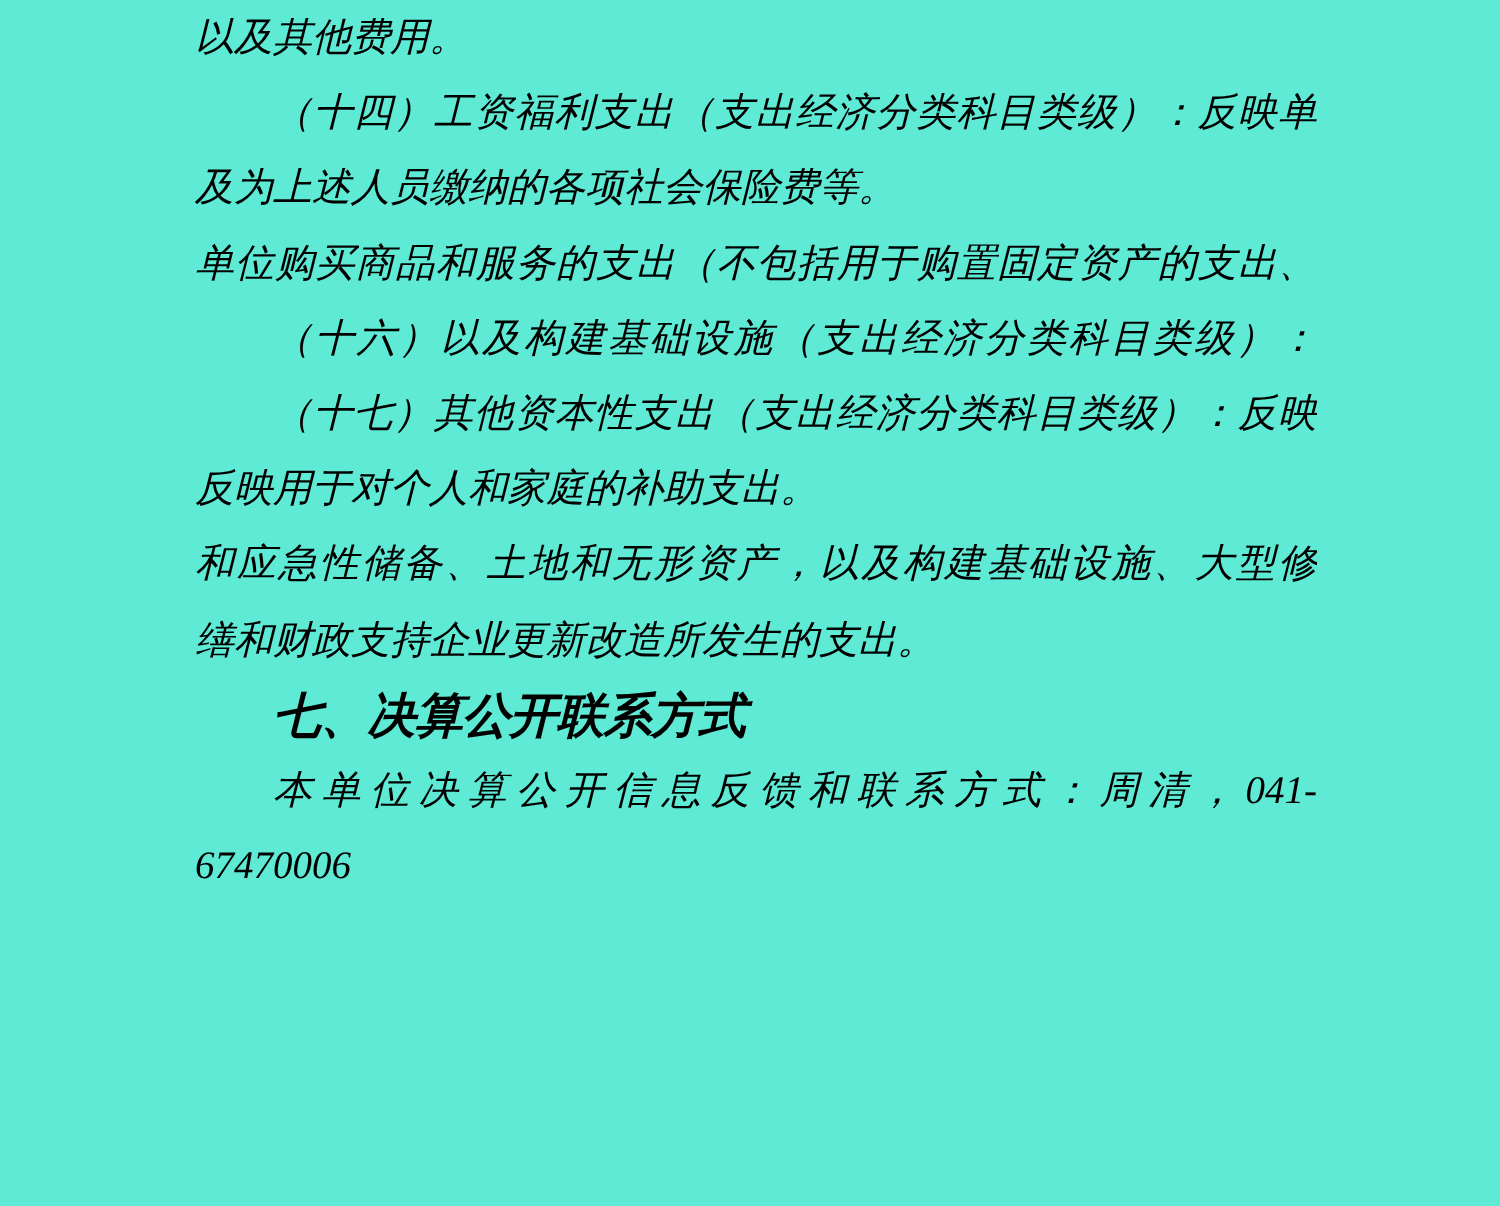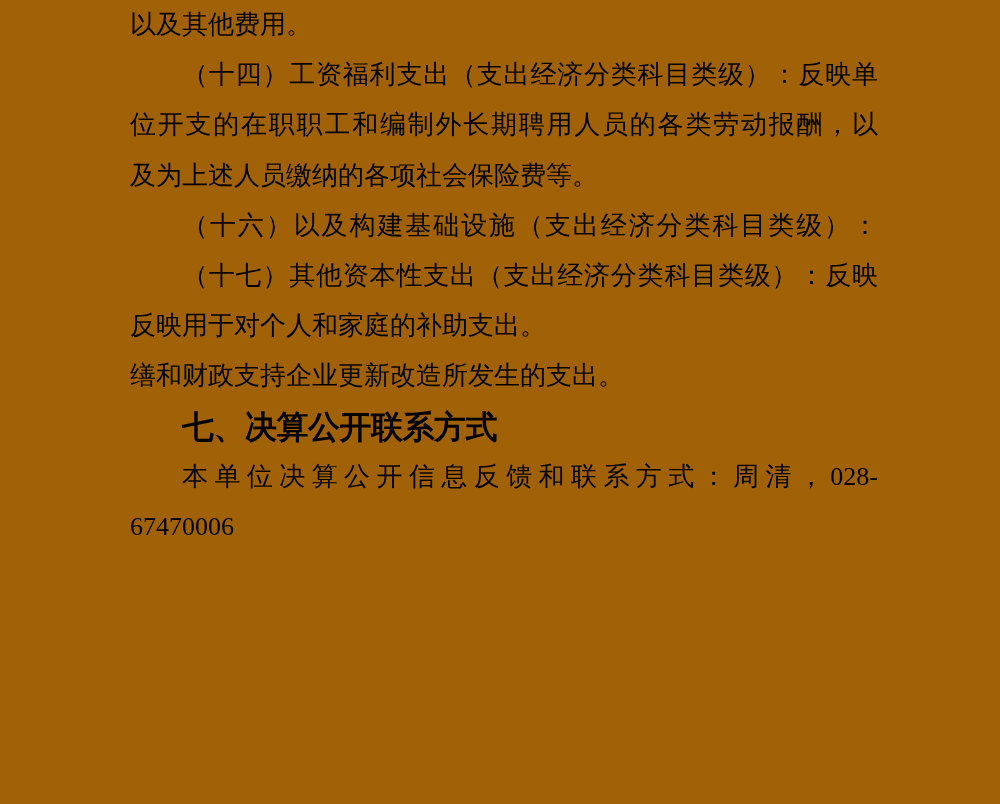--- a/index.html
+++ b/index.html
@@ -3,23 +3,24 @@
 <meta charset="utf-8">
 <style>
   html, body {
     margin: 0;
     padding: 0;
   }
   .page {
     position: relative;
     width: 1000px;
     height: 804px;
-    background: #a16207;
+    background: #5eead4;
     color: #000000;
     overflow: hidden;
+    font-style: italic;
   }
   .content {
     position: absolute;
     left: 130px;
     top: 0;
     width: 748px;
   }
   .line {
     height: 50.2px;
     line-height: 50.2px;
@@ -43,23 +44,24 @@
     letter-spacing: -0.5px;
   }
 </style>
 </head>
 <body>
 
 <div class="page">
   <div class="content">
     <div class="line">以及其他费用。</div>
     <div class="line indent justify">（十四）工资福利支出（支出经济分类科目类级）：反映单</div>
-    <div class="line justify">位开支的在职职工和编制外长期聘用人员的各类劳动报酬，以</div>
     <div class="line">及为上述人员缴纳的各项社会保险费等。</div>
+    <div class="line justify">单位购买商品和服务的支出（不包括用于购置固定资产的支出、</div>
     <div class="line indent justify">（十六）以及构建基础设施（支出经济分类科目类级）：</div>
     <div class="line indent justify">（十七）其他资本性支出（支出经济分类科目类级）：反映</div>
     <div class="line">反映用于对个人和家庭的补助支出。</div>
+    <div class="line justify">和应急性储备、土地和无形资产，以及构建基础设施、大型修</div>
     <div class="line">缮和财政支持企业更新改造所发生的支出。</div>
     <div class="line indent heading">七、决算公开联系方式</div>
-    <div class="line indent justify">本单位决算公开信息反馈和联系方式：周清，028-</div>
+    <div class="line indent justify">本单位决算公开信息反馈和联系方式：周清，041-</div>
     <div class="line">67470006</div>
   </div>
 </div>
 
 </body></html>

